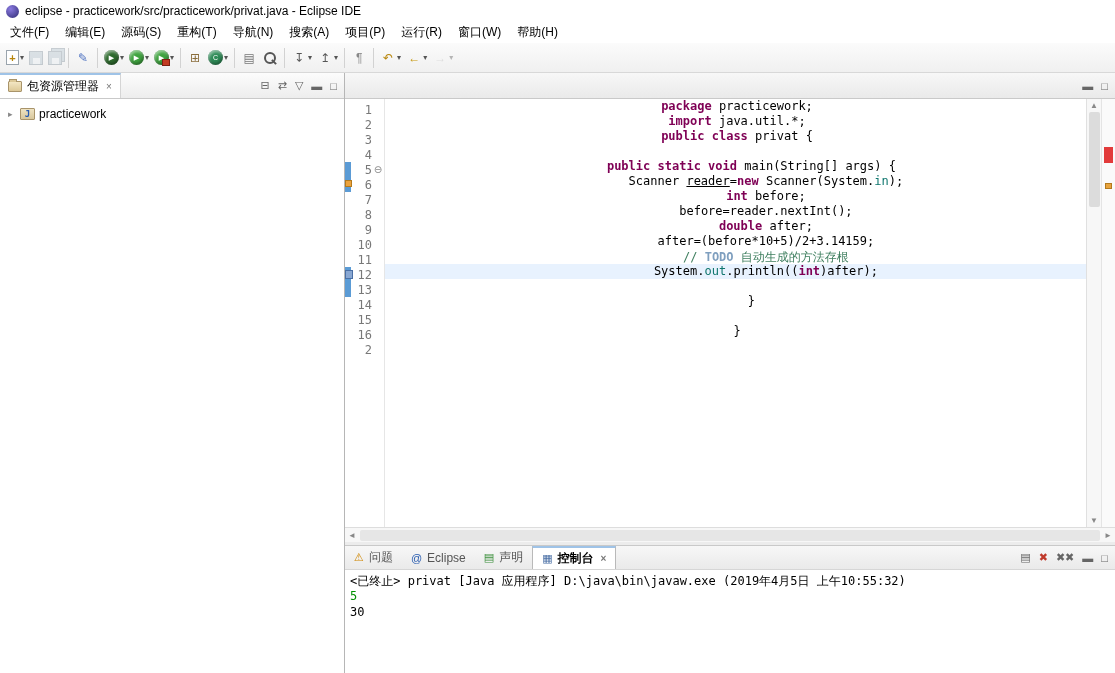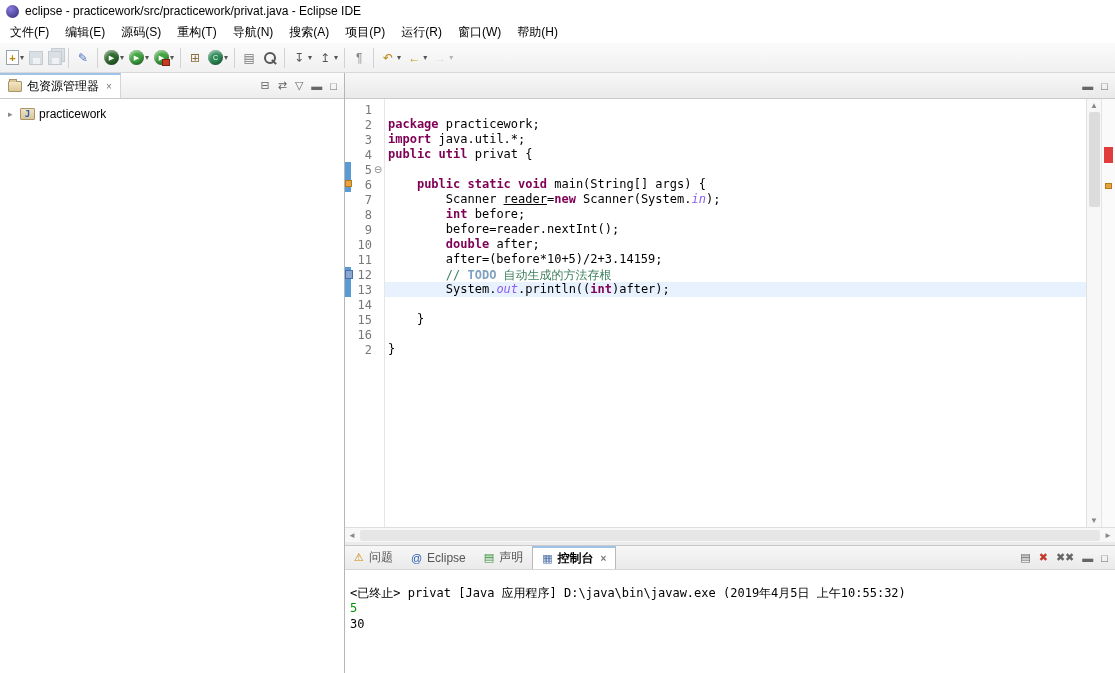--- a/index.html
+++ b/index.html
@@ -73,26 +73,26 @@
   .grow{height:15px;display:flex;align-items:center;}
   .gmark{width:6px;height:15px;margin-right:1px;position:relative;flex:0 0 auto;}
   .gmark.bar{background:#5b9bd5;}
   .mk{position:absolute;left:0;top:3px;display:block;}
   .mk-warning{width:7px;height:7px;background:#eda33d;border:1px solid #b37a1e;}
   .mk-task{width:8px;height:9px;background:#89a7d2;border:1px solid #4a6fa5;}
   .gnum{flex:1;text-align:right;color:#787878;font:12px "DejaVu Sans Mono","Liberation Mono",monospace;}
   .gfold{width:12px;text-align:center;color:#8a8a8a;font-size:10px;}
   .gfold.has::after{content:"⊖";}
   .codearea{flex:1;position:relative;font:12px "DejaVu Sans Mono","Liberation Mono",monospace;
-    padding-top:18px;overflow:hidden;min-width:0;}
+    padding-top:0;overflow:hidden;min-width:0;text-align:center;}
   .crow{height:15px;white-space:pre;padding-left:3px;}
   .crow.hl{background:#e8f2fe;}
   .tk-kw{color:#7f0055;font-weight:bold;}
   .tk-pl{color:#000;}
-  .tk-fld{color:#8b5cf6;font-style:italic;}
+  .tk-fld{color:#0f766e;}
   .tk-und{color:#000;text-decoration:underline;}
   .tk-cm{color:#3f7f5f;}
   .tk-todo{color:#7f9fbf;font-weight:bold;}
   .vscroll{width:15px;border-left:1px solid #e0e0e0;background:#f7f7f7;
     display:flex;flex-direction:column;align-items:center;flex:0 0 auto;}
   .varrow{height:13px;font-size:8px;color:#888;line-height:13px;}
   .va-up::after{content:"▲";}
   .va-dn::after{content:"▼";}
   .vthumb{width:11px;height:95px;background:#dcdcdc;border-radius:2px;}
   .spacer{flex:1;}
@@ -108,21 +108,21 @@
   .console{height:131px;display:flex;flex-direction:column;border-top:3px solid #ececec;flex:0 0 auto;}
   .console-tabs{height:25px;display:flex;align-items:stretch;flex:0 0 auto;
     background:linear-gradient(#f7f7f7,#eaeaea);border-top:1px solid #c9c9c9;border-bottom:1px solid #d6d6d6;}
   .ctab{display:flex;align-items:center;gap:5px;padding:0 9px;color:#555;}
   .ctab.active{background:#fff;border-left:1px solid #b9b9b9;border-right:1px solid #b9b9b9;
     border-top:2px solid #9fc3e7;color:#000;font-weight:bold;}
   .ctab-icon{font-size:11px;}
   .console-body{flex:1;font:12px "DejaVu Sans Mono","Liberation Mono",monospace;
     padding:3px 5px;background:#fff;overflow:hidden;}
   .c-line{height:16px;white-space:pre;}
-  .c-header{color:#000;margin-top:12px;}
+  .c-header{color:#000;}
   .c-stdin{color:#009100;}
   .c-stdout{color:#000;}
 </style>
 </head>
 <body>
 
 <div class="titlebar">
   <span class="app-icon"></span>
   <span>eclipse - practicework/src/practicework/privat.java - Eclipse IDE</span>
 </div>
@@ -334,21 +334,21 @@
           </div>
           <div class="grow">
             <span class="gmark"></span>
             <span class="gnum">2</span>
             <span class="gfold"></span>
           </div>
         </div>
       <div class="codearea">
           <div class="crow"><span class="tk-kw">package</span><span class="tk-pl"> practicework;</span></div>
           <div class="crow"><span class="tk-kw">import</span><span class="tk-pl"> java.util.*;</span></div>
-          <div class="crow"><span class="tk-kw">public</span><span class="tk-pl"> </span><span class="tk-kw">util</span><span class="tk-pl"> privat {</span></div>
+          <div class="crow"><span class="tk-kw">public</span><span class="tk-pl"> </span><span class="tk-kw">class</span><span class="tk-pl"> privat {</span></div>
           <div class="crow"></div>
           <div class="crow"><span class="tk-pl">    </span><span class="tk-kw">public</span><span class="tk-pl"> </span><span class="tk-kw">static</span><span class="tk-pl"> </span><span class="tk-kw">void</span><span class="tk-pl"> main(String[] args) {</span></div>
           <div class="crow"><span class="tk-pl">        Scanner </span><span class="tk-und">reader</span><span class="tk-pl">=</span><span class="tk-kw">new</span><span class="tk-pl"> Scanner(System.</span><span class="tk-fld">in</span><span class="tk-pl">);</span></div>
           <div class="crow"><span class="tk-pl">        </span><span class="tk-kw">int</span><span class="tk-pl"> before;</span></div>
           <div class="crow"><span class="tk-pl">        before=reader.nextInt();</span></div>
           <div class="crow"><span class="tk-pl">        </span><span class="tk-kw">double</span><span class="tk-pl"> after;</span></div>
           <div class="crow"><span class="tk-pl">        after=(before*10+5)/2+3.14159;</span></div>
           <div class="crow"><span class="tk-pl">        </span><span class="tk-cm">// </span><span class="tk-todo">TODO</span><span class="tk-cm"> 自动生成的方法存根</span></div>
           <div class="crow hl"><span class="tk-pl">        System.</span><span class="tk-fld">out</span><span class="tk-pl">.println((</span><span class="tk-kw">int</span><span class="tk-pl">)after);</span></div>
           <div class="crow"></div>

